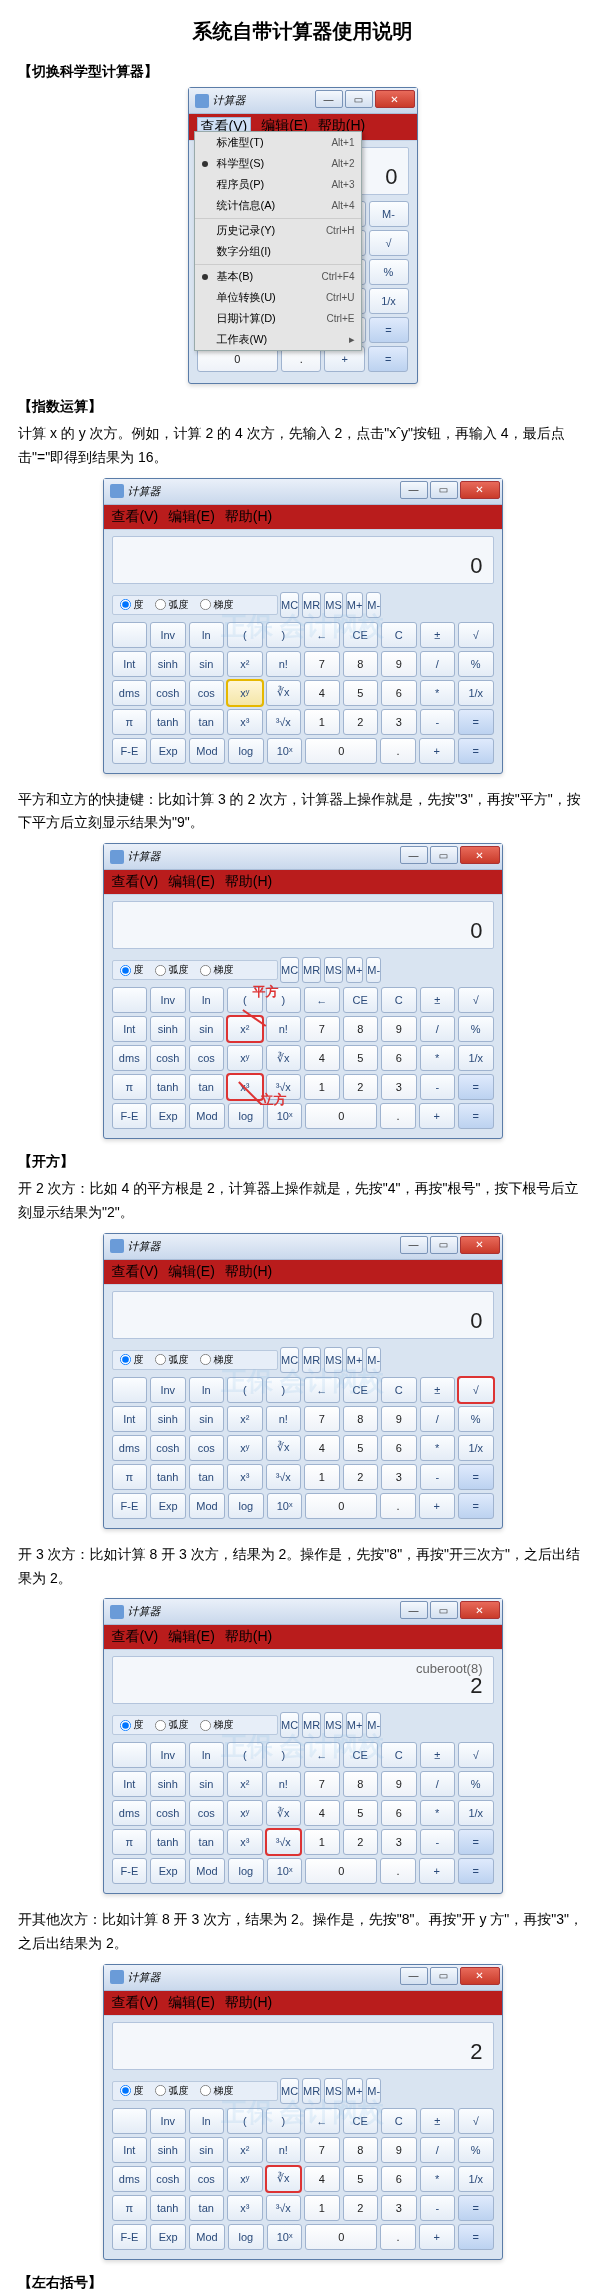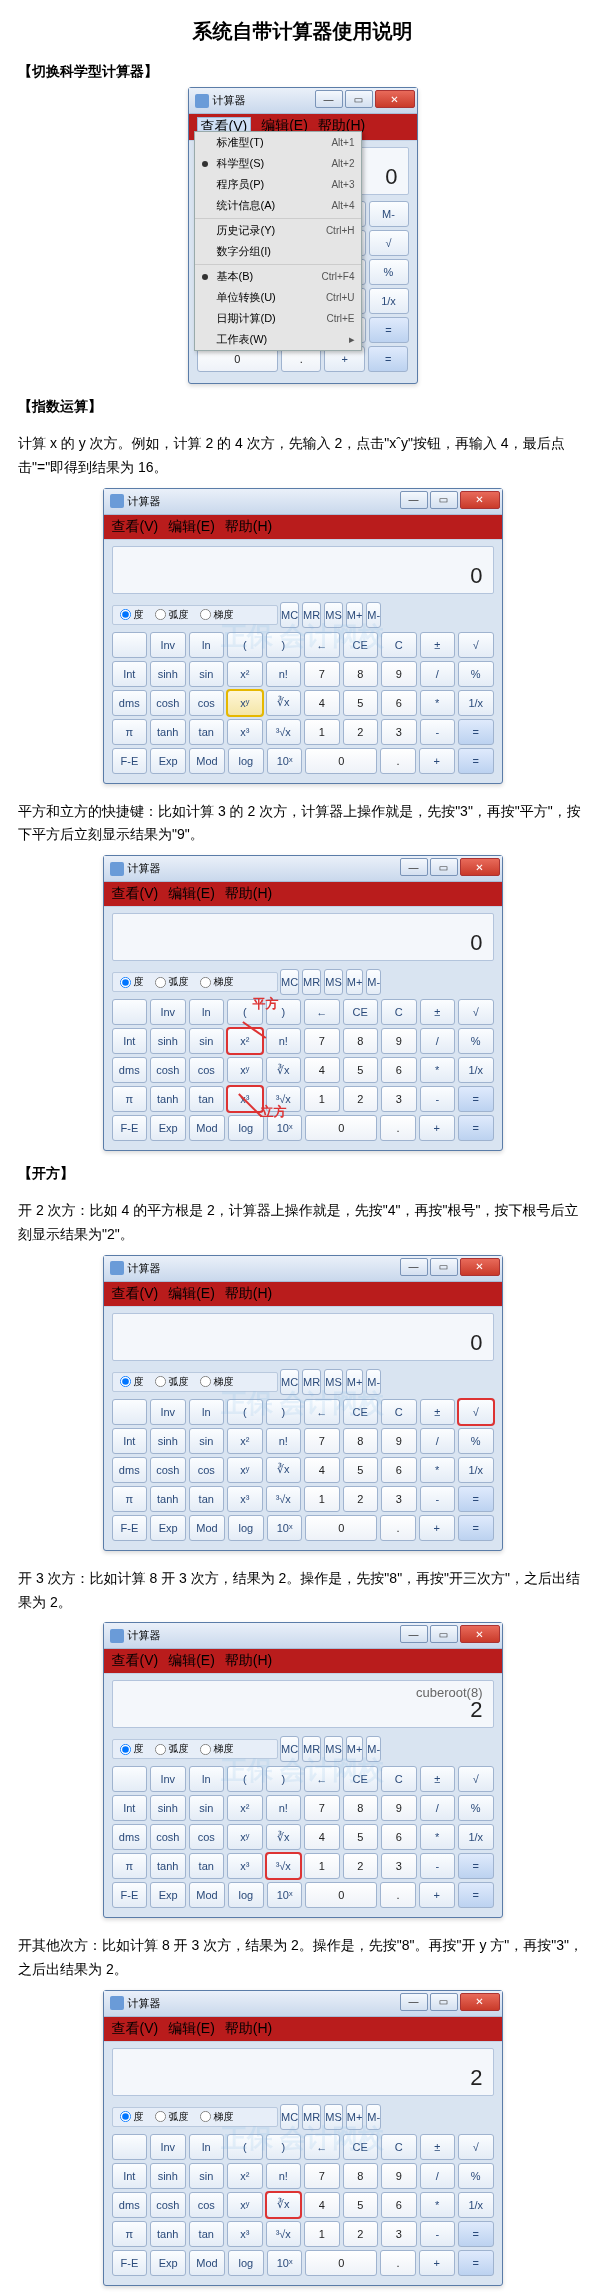--- a/index.html
+++ b/index.html
@@ -1,38 +1,38 @@
 <!DOCTYPE html>
 <html><head>
 <meta charset="utf-8">
 <style>
 * { box-sizing: border-box; margin: 0; padding: 0; }
 body { width: 605px; font-family: "Microsoft YaHei", SimSun, sans-serif; font-size: 14px; color: #000; background: #fff; }
 .page { padding: 10px 18px 30px; }
 h1 { text-align: center; font-size: 20px; font-weight: bold; margin: 8px 0 18px; }
 .sect-title { font-weight: bold; margin: 10px 0 6px; }
-p.body { line-height: 1.7; margin: 16px 0 8px; }
+p.body { line-height: 1.7; margin: 4px 0 8px; }
 .center { display: flex; justify-content: center; margin: 6px 0 14px; }
 
 
 .wm { position: relative; }
 .wm::before {
   content: attr(data-wm);
   position: absolute; left: 50%; top: 50%;
   transform: translate(-50%, -50%);
   font-size: 26px; color: rgba(120, 180, 230, 0.15);
   font-weight: bold; pointer-events: none; white-space: nowrap;
 }
 
 
 .win { width: 400px; background: #d9e4f1; border: 1px solid #5a7ca8; border-radius: 3px; box-shadow: 0 2px 4px rgba(0,0,0,0.15); font-size: 11px; }
 .win.narrow { width: 230px; }
 .titlebar { height: 26px; display: flex; align-items: center; justify-content: space-between;
   background: linear-gradient(#eaf0f9, #c9d8ec); padding: 0 0 0 6px; border-bottom: 1px solid #a9bcd6; }
-.titlebar .t-left { display: flex; align-items: center; gap: 4px; }
+.titlebar .t-left { display: flex; align-items: center; gap: 4px; font-style: italic; }
 .titlebar .t-left .ico { width: 14px; height: 14px; display: inline-block; background: #6a9bd8; border-radius: 2px; }
 .titlebar .t-title { font-size: 11px; }
 .winbtns { display: flex; height: 100%; }
 .winbtn { width: 28px; height: 18px; margin: 2px 2px 0 0; border: 1px solid #7a94b8; border-radius: 2px;
   background: linear-gradient(#f4f8fd, #d4e0f0); display: flex; align-items: center; justify-content: center; font-size: 10px; color: #333; }
 .winbtn.close { background: linear-gradient(#e86a5a, #c93a2a); color: #fff; border-color: #a33; width: 40px; }
 .menubar { display: flex; gap: 10px; padding: 3px 8px; background: #b91c1c; border-bottom: 1px solid #c3d2e6; font-size: 14px; }
 .menubar span { cursor: default; }
 .menubar span.open { background: #cfe0f5; padding: 0 3px; border: 1px solid #9bb7d9; }
 

